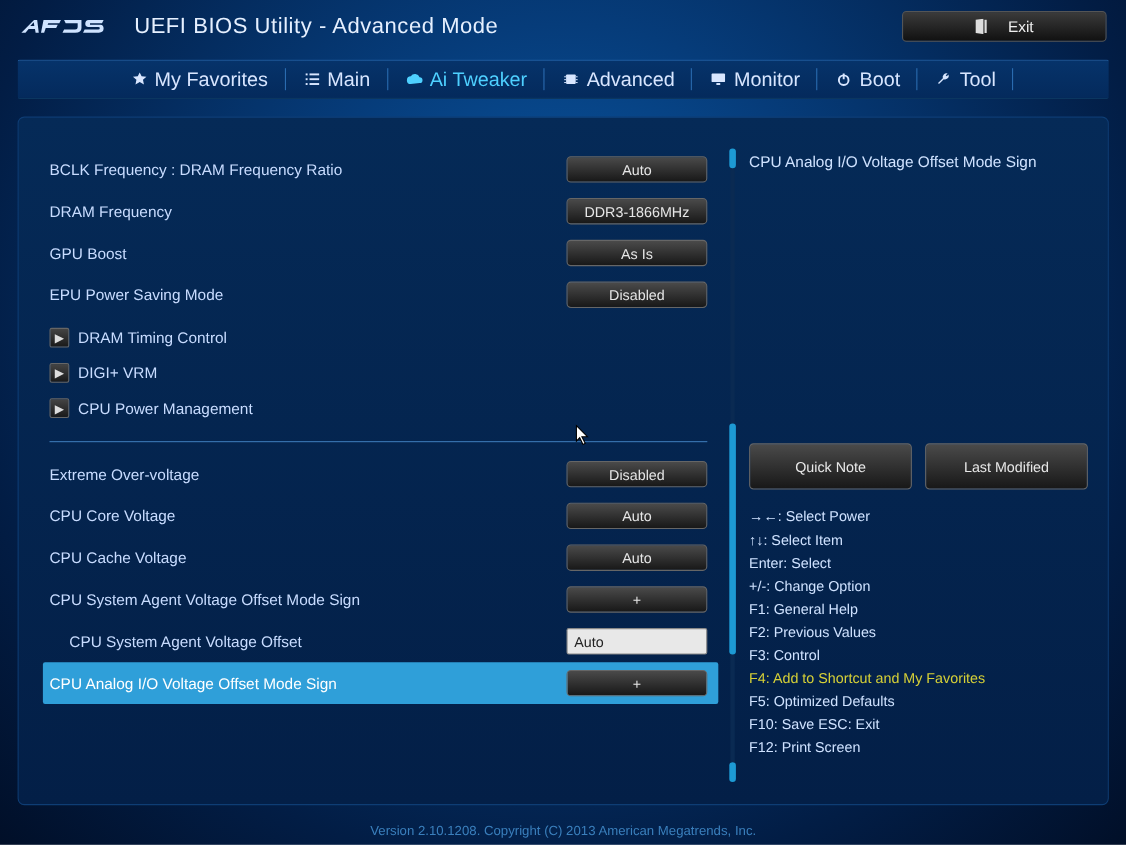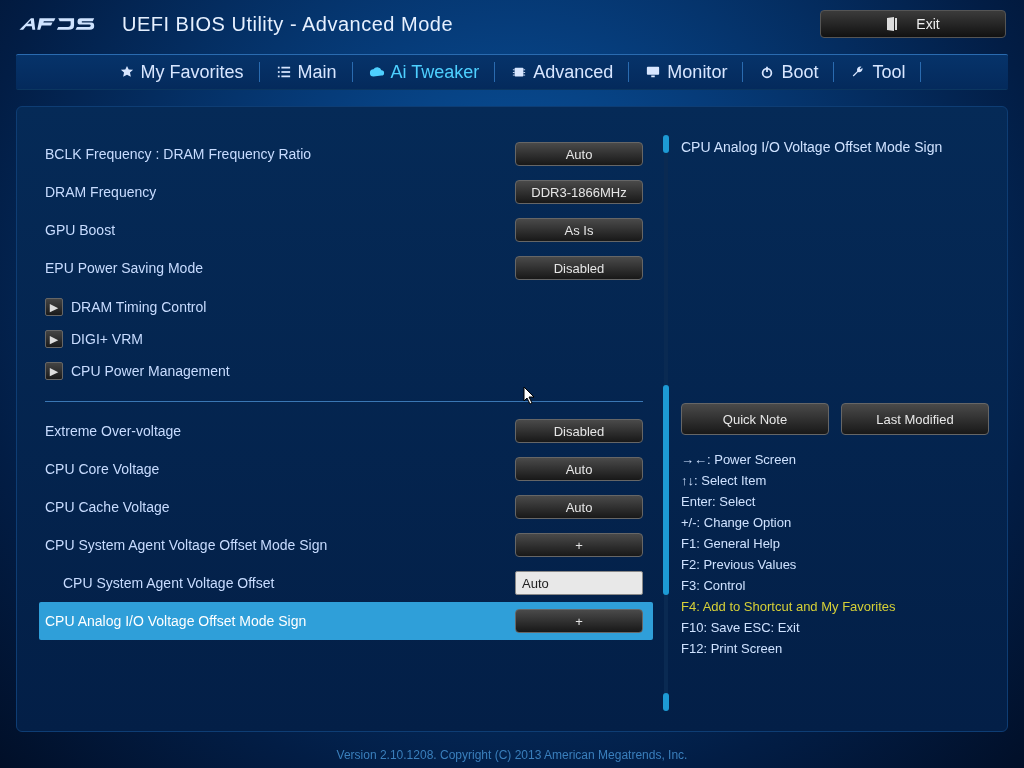--- a/index.html
+++ b/index.html
@@ -76,21 +76,21 @@
     display:flex;align-items:center;height:32px;gap:8px;color:#c8dcff;font-size:14px;
   }
   .arrow-box{
     width:18px;height:18px;border-radius:2px;border:1px solid #666;
     background:linear-gradient(#444,#1a1a1a);display:flex;align-items:center;justify-content:center;color:#ddd;font-size:11px;
   }
   .hr{height:1px;background:#3a77b4;margin:8px 10px 10px 0}
   .right .help-title{color:#cfe2ff;font-size:14px;line-height:20px;padding-top:2px;min-height:260px}
   .right-btns{display:flex;gap:12px;margin:8px 0 14px}
   .r-btn{
-    flex:1;height:32px;border-radius:4px;border:1px solid #666;
+    flex:1;height:42px;border-radius:4px;border:1px solid #666;
     background:linear-gradient(#4a4a4a,#181818);color:#e8e8e8;display:flex;align-items:center;justify-content:center;font-size:13px;
   }
   .keyhelp{font-size:13px;line-height:21px;color:#cfe2ff}
   .keyhelp .hl{color:#d6d037}
   .footer{
     position:absolute;left:0;right:0;bottom:6px;text-align:center;font-size:12px;color:#3a7fbc;
   }
   .cursor{
     position:absolute;left:523px;top:386px;width:14px;height:20px;z-index:100;pointer-events:none;
   }
@@ -280,28 +280,29 @@
     <div class="scroll-thumb" style="bottom:0;height:18px"></div>
   </div>
 
   <div class="right">
     <div class="help-title">CPU Analog I/O Voltage Offset Mode Sign</div>
     <div class="right-btns">
       <div class="r-btn">Quick Note</div>
       <div class="r-btn">Last Modified</div>
     </div>
     <div class="keyhelp" id="keyhelp">
-        <div><span>→←</span><span>: Power Screen</span></div>
+        <div><span>→←</span><span>: Select Power</span></div>
         <div><span>↑↓</span><span>: Select Item</span></div>
         <div><span>Enter</span><span>: Select</span></div>
         <div><span>+/-</span><span>: Change Option</span></div>
         <div><span>F1</span><span>: General Help</span></div>
         <div><span>F2</span><span>: Previous Values</span></div>
         <div><span>F3</span><span>: Control</span></div>
         <div class="hl"><span>F4</span><span>: Add to Shortcut and My Favorites</span></div>
+        <div><span>F5</span><span>: Optimized Defaults</span></div>
         <div><span>F10</span><span>: Save  ESC: Exit</span></div>
         <div><span>F12</span><span>: Print Screen</span></div>
       </div>
   </div>
 </div>
 
 <div class="footer">Version 2.10.1208. Copyright (C) 2013 American Megatrends, Inc.</div>
 
 <div class="cursor">
   <svg viewBox="0 0 14 20">

